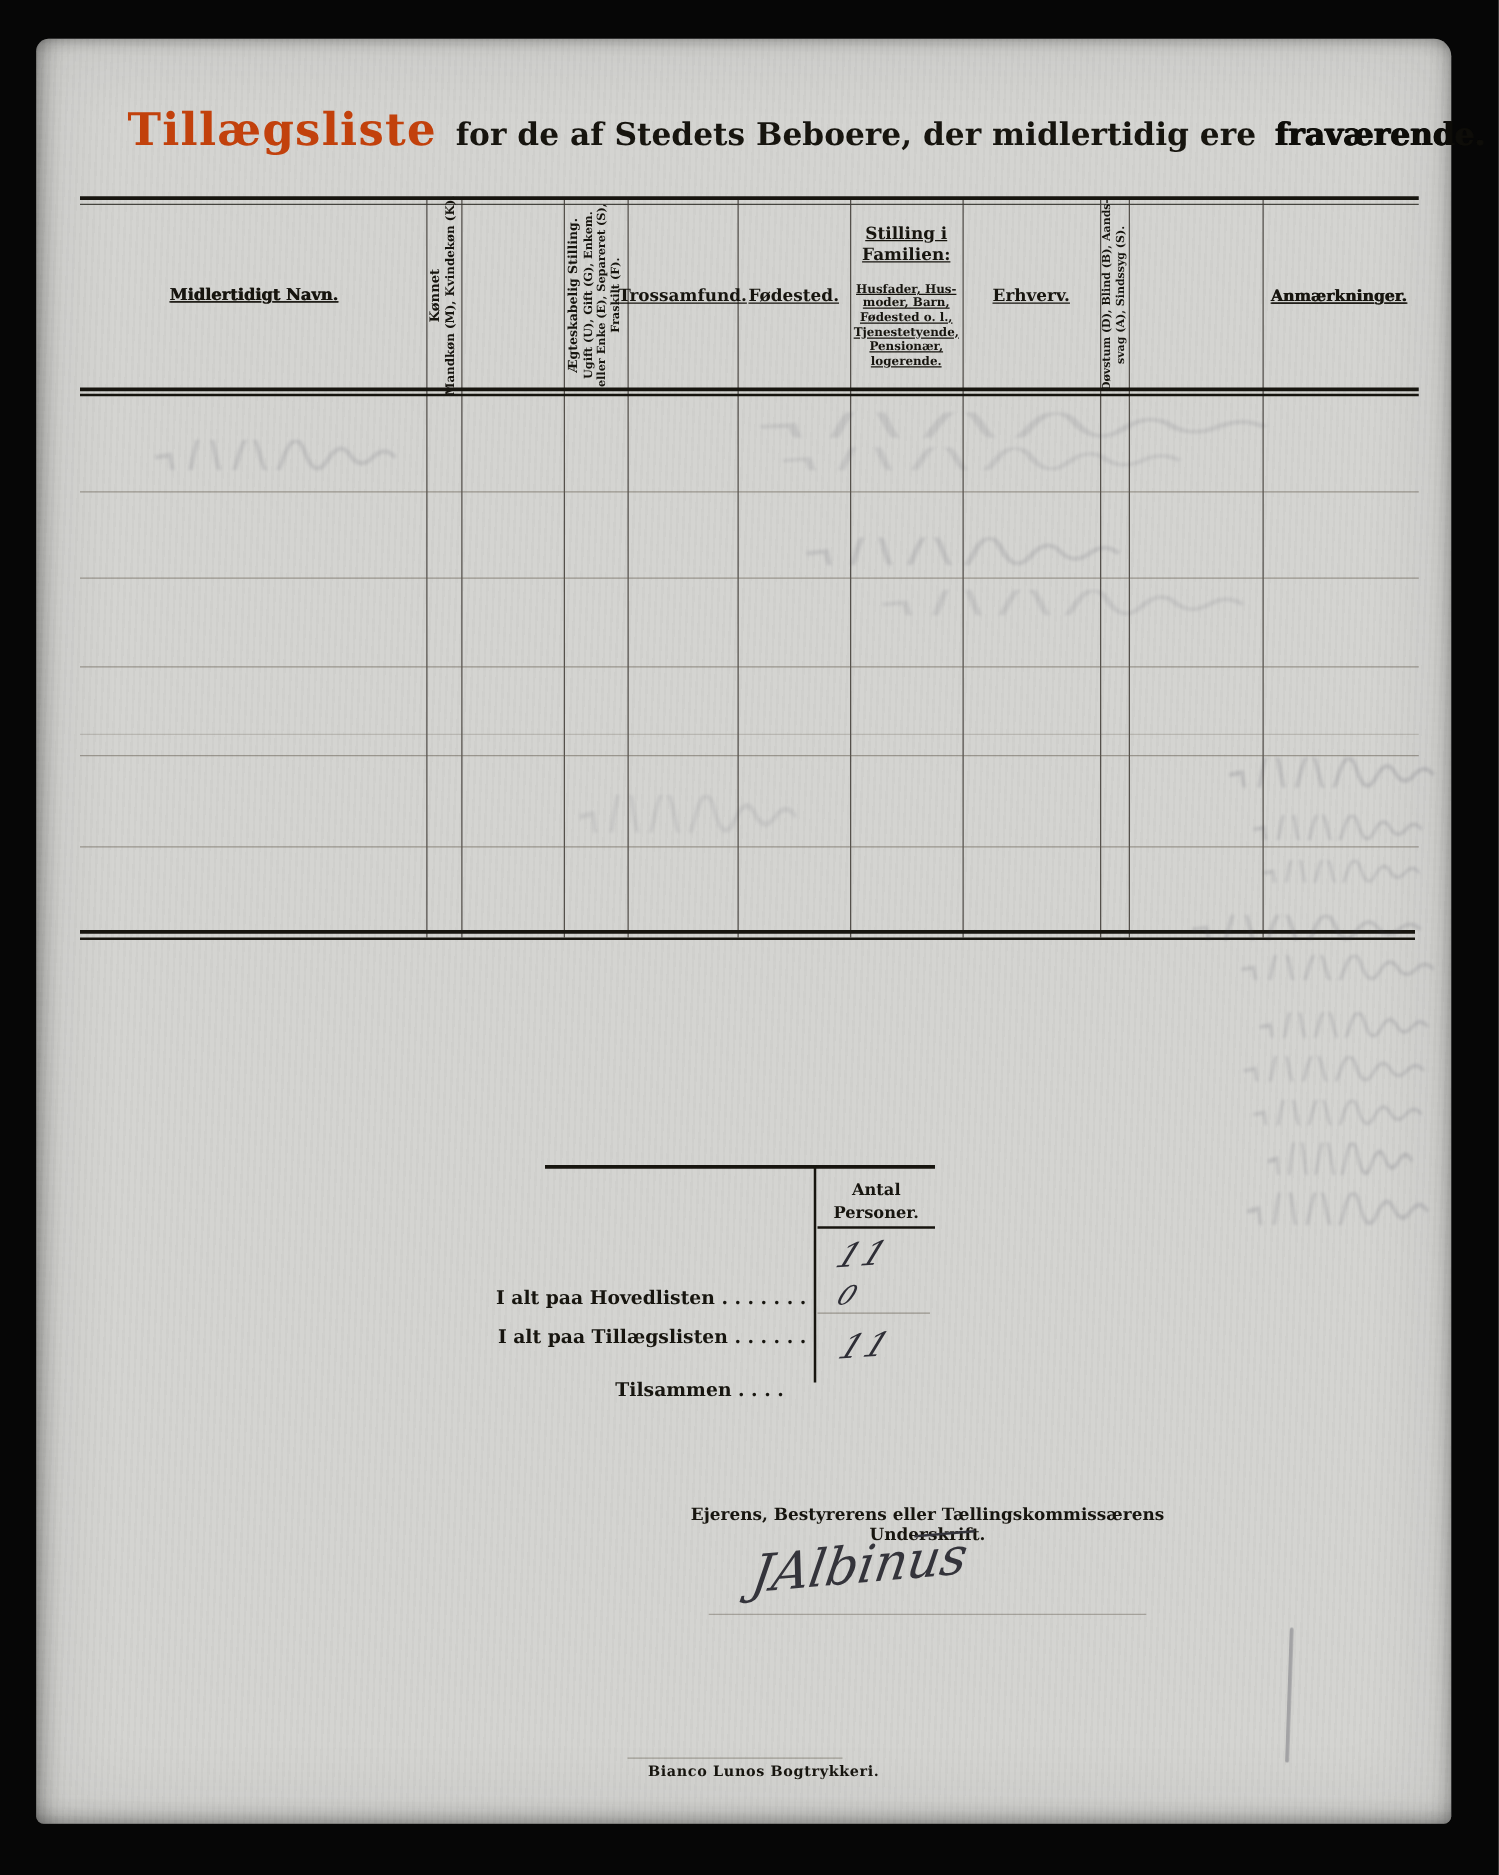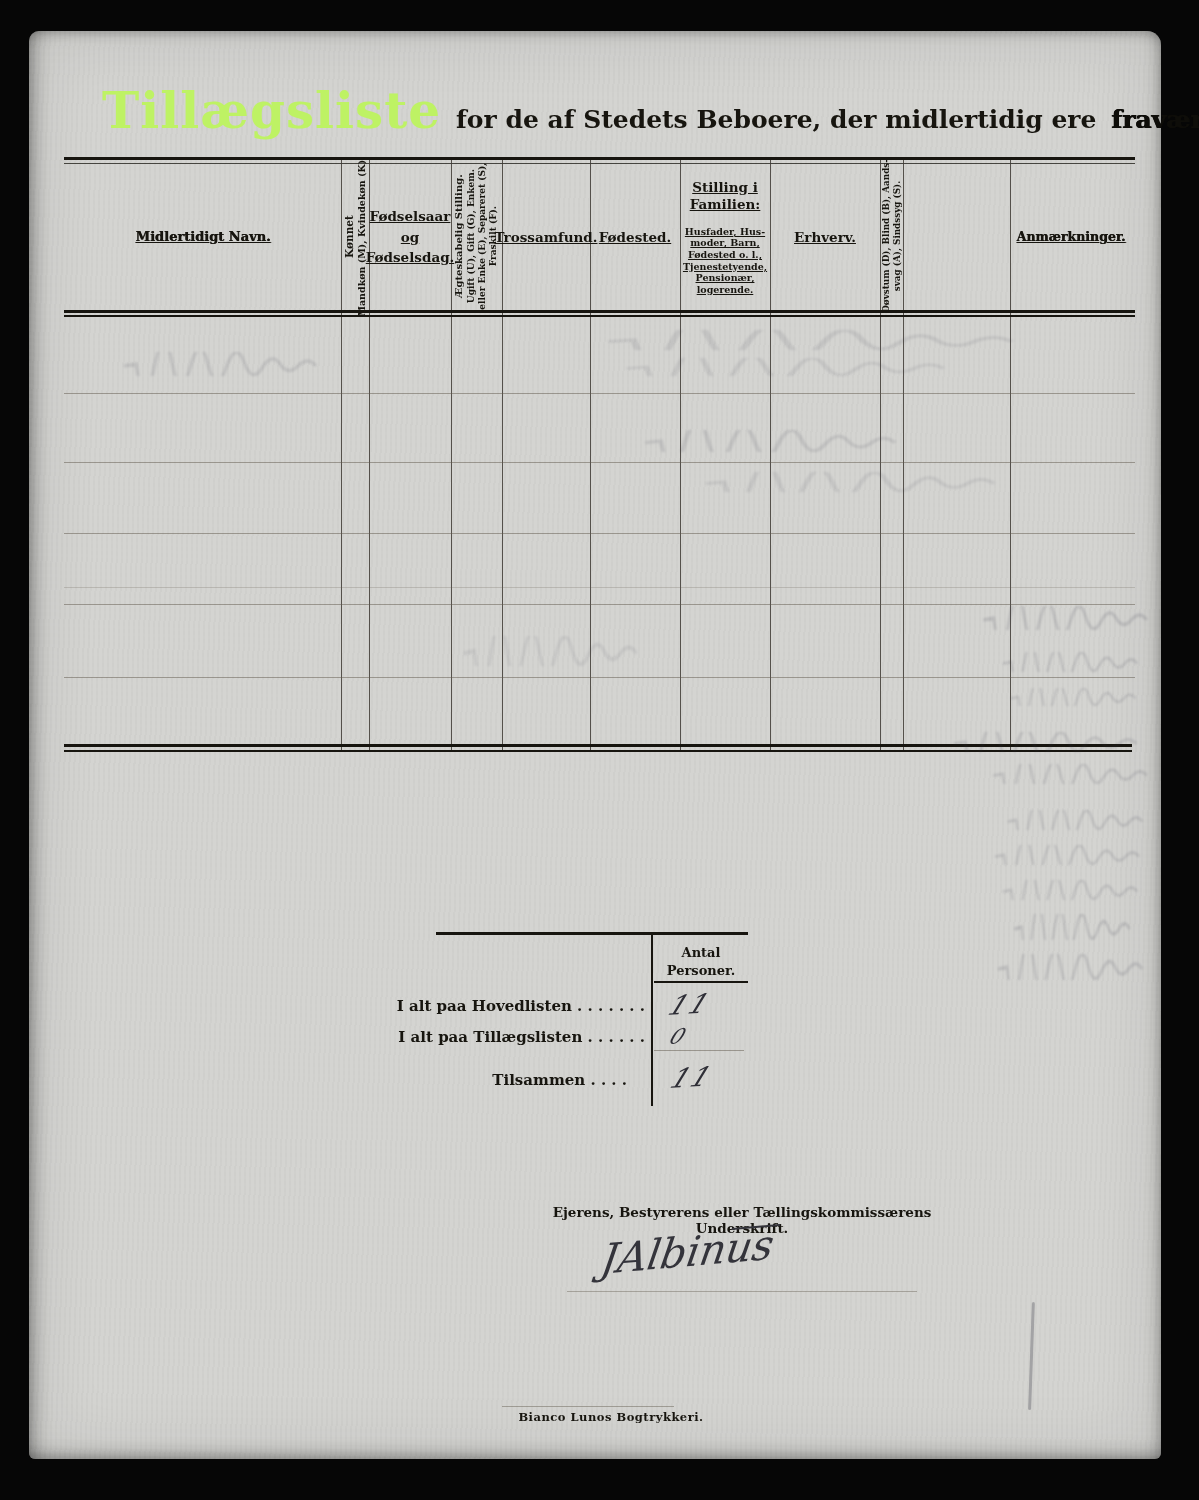--- a/index.html
+++ b/index.html
@@ -24,21 +24,21 @@
     content:"";position:absolute;inset:0;border-radius:inherit;pointer-events:none;
     background:
       repeating-linear-gradient(92deg,rgba(0,0,0,0.018) 0 2px,transparent 2px 5px),
       repeating-linear-gradient(2deg,rgba(255,255,255,0.02) 0 3px,transparent 3px 7px);
   }
   .stage{position:absolute;inset:0;}
   .abs{position:absolute;}
 
   
   .title-row{left:102px;top:86px;width:1060px;display:flex;align-items:baseline;gap:15px;white-space:nowrap;}
-  .t-main{font-size:50px;font-weight:bold;line-height:1;letter-spacing:1px;color:#bef264;}
+  .t-main{font-size:36px;font-weight:bold;line-height:1;letter-spacing:1px;color:#c2410c;}
   .t-rest{font-size:25px;font-weight:bold;color:#17150f;}
   .t-end{font-size:25px;font-weight:bold;color:#0e0d09;text-shadow:0.7px 0 0 #0e0d09, -0.3px 0 0 #0e0d09;}
 
   
   .hr{position:absolute;background:#17150f;}
   .thin{background:rgba(95,88,75,0.5);}
   .vline{position:absolute;top:160px;height:590px;width:1px;background:rgba(62,58,52,0.85);}
 
   
   .hcell{
@@ -54,21 +54,21 @@
     transform:rotate(-90deg);white-space:nowrap;text-align:center;
     font-weight:bold;font-size:9.5px;line-height:1.25;color:#17150f;
   }
   .rotinner .rt{font-size:10.5px;}
   .sub{font-size:9.5px;line-height:1.22;font-weight:bold;margin-top:12px;}
   .heavy{text-shadow:0.5px 0 0 currentColor;}
 
   
   .sum-heading{left:250px;top:886px;width:690px;text-align:center;font-size:26px;font-weight:bold;letter-spacing:0.5px;color:#12110c;}
   .count-hdr{left:655px;top:944px;width:92px;text-align:center;font-size:13px;font-weight:bold;line-height:1.4;}
-  .slabel{width:316px;text-align:right;font-size:15px;font-weight:bold;white-space:nowrap;color:#17150f;}
+  .slabel{width:316px;text-align:right;font-size:15px;font-weight:bold;white-space:nowrap;color:#17150f;margin-top:32px;}
   .hw{
     font-style:italic;color:#2e2e36;white-space:nowrap;
     transform:skewX(-26deg) rotate(-4deg);transform-origin:left bottom;
     letter-spacing:2px;
   }
   
   .sig-caption{left:545px;top:1204px;width:394px;text-align:center;font-size:13.5px;font-weight:bold;}
   .sig{
     left:598px;top:1236px;font-size:41px;font-style:italic;color:#34343b;
     transform:rotate(-5deg) skewX(-14deg);transform-origin:left bottom;white-space:nowrap;
@@ -132,25 +132,20 @@
     <span class="heavy">Midlertidigt Navn.</span>
   </div>
 
   <div class="rotcell" style="left:341px;width:28px">
     <div class="rotinner">
       <div class="rt">Kønnet</div>
       <div>Mandkøn (M), Kvindekøn (K).</div>
     </div>
   </div>
 
-  <div class="hcell" style="left:369px;width:82px">
-    <span>Fødselsaar</span>
-    <span>og</span>
-    <span>Fødselsdag.</span>
-  </div>
 
   <div class="rotcell" style="left:451px;width:51px">
     <div class="rotinner" style="font-size:9px;">
       <div class="rt" style="font-size:10px">Ægteskabelig Stilling.</div>
       <div>Ugift (U), Gift (G), Enkem.</div>
       <div>eller Enke (E), Separeret (S),</div>
       <div>Fraskilt (F).</div>
     </div>
   </div>
 

